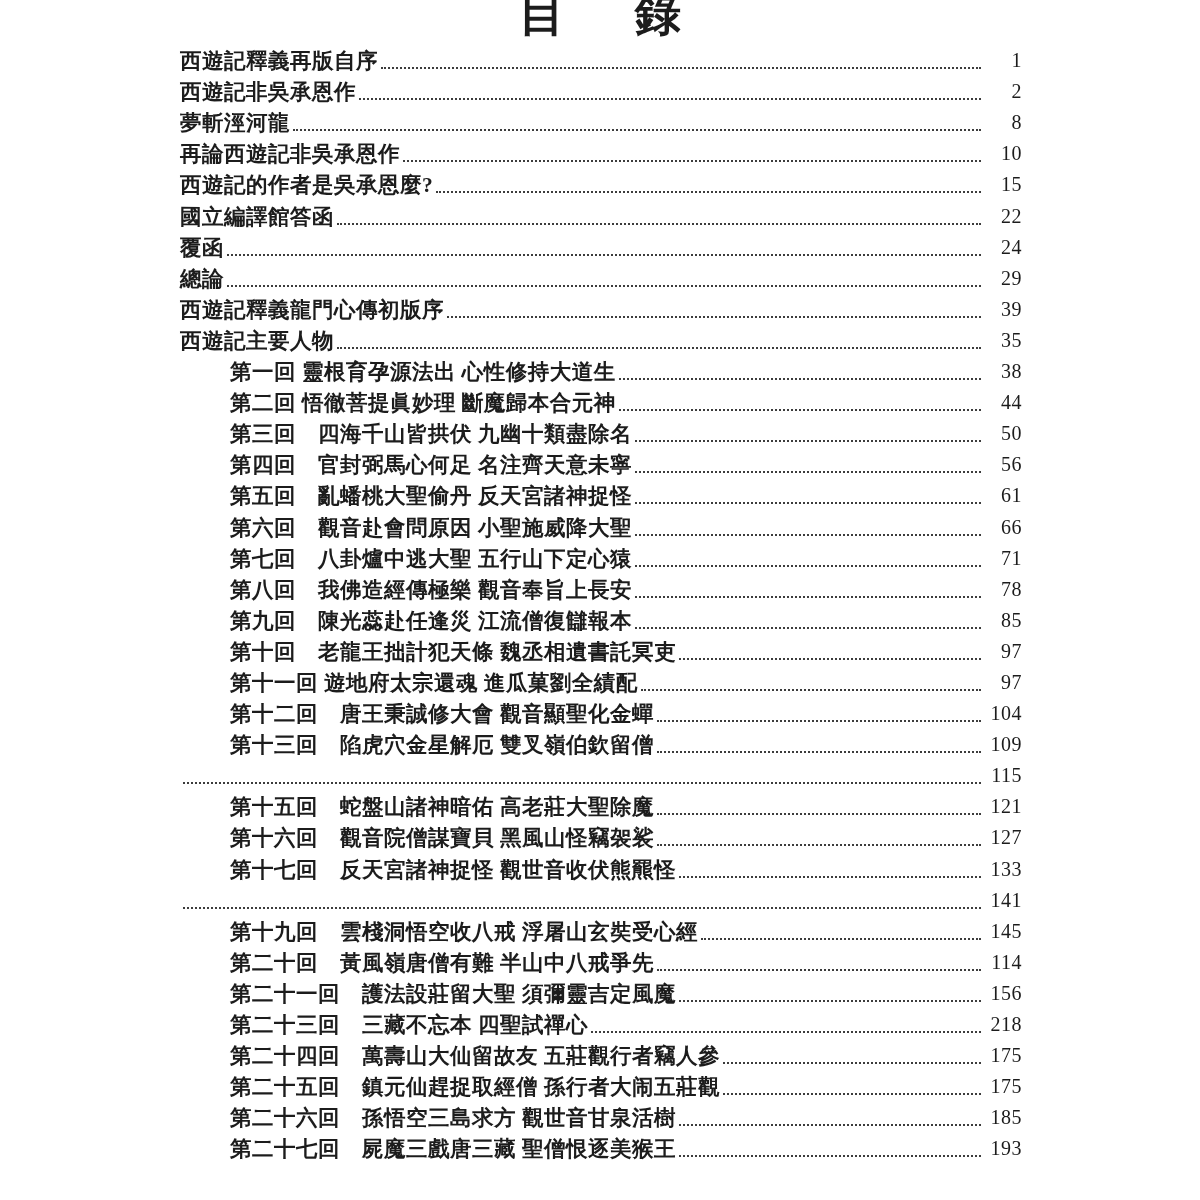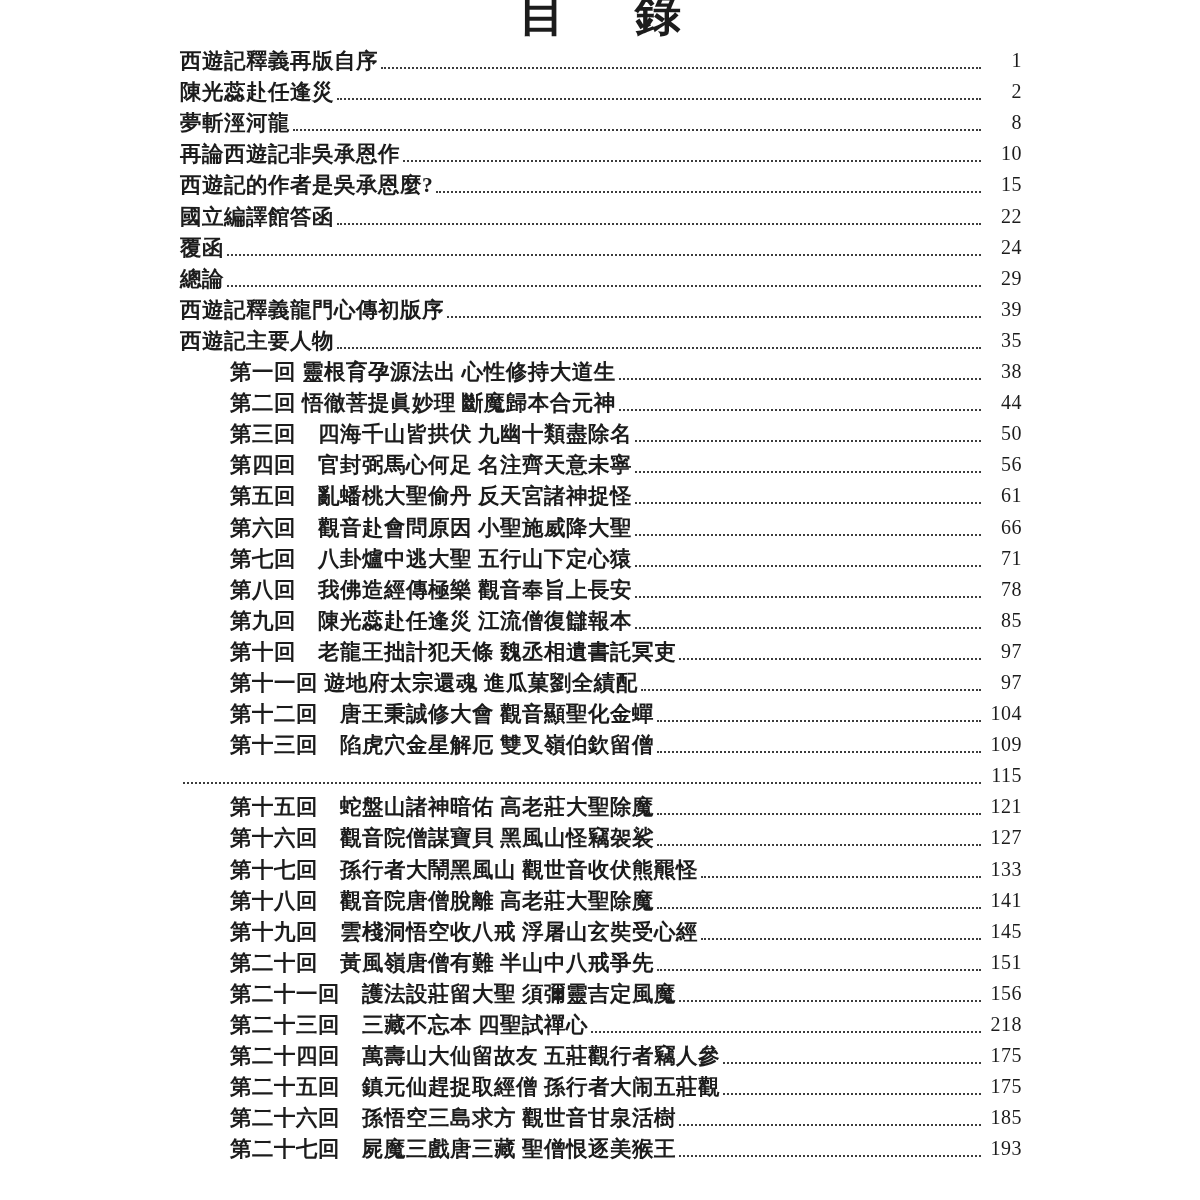--- a/index.html
+++ b/index.html
@@ -71,21 +71,21 @@
   <div class="page-title">目　錄</div>
 
   <div class="toc" id="toc-list">
   <div class="toc-row">
     <span class="label">西遊記釋義再版自序</span>
     <span class="dots"></span>
     <span class="num">1</span>
   </div>
 
   <div class="toc-row">
-    <span class="label">陳光蕊赴任逢災</span>
+    <span class="label">西遊記非吳承恩作</span>
     <span class="dots"></span>
     <span class="num">2</span>
   </div>
 
   <div class="toc-row">
     <span class="label">夢斬涇河龍</span>
     <span class="dots"></span>
     <span class="num">8</span>
   </div>
 
@@ -220,41 +220,40 @@
     <span class="num">121</span>
   </div>
 
   <div class="toc-row indent">
     <span class="label">第十六回　觀音院僧謀寶貝 黑風山怪竊袈裟</span>
     <span class="dots"></span>
     <span class="num">127</span>
   </div>
 
   <div class="toc-row indent">
-    <span class="label">第十七回　孫行者大鬧黑風山 觀世音收伏熊羆怪</span>
+    <span class="label">第十七回　反天宮諸神捉怪 觀世音收伏熊羆怪</span>
     <span class="dots"></span>
     <span class="num">133</span>
   </div>
 
   <div class="toc-row indent">
-    <span class="label">第十八回　觀音院唐僧脫離 高老莊大聖除魔</span>
     <span class="dots"></span>
     <span class="num">141</span>
   </div>
 
   <div class="toc-row indent">
     <span class="label">第十九回　雲棧洞悟空收八戒 浮屠山玄奘受心經</span>
     <span class="dots"></span>
     <span class="num">145</span>
   </div>
 
   <div class="toc-row indent">
     <span class="label">第二十回　黃風嶺唐僧有難 半山中八戒爭先</span>
     <span class="dots"></span>
-    <span class="num">151</span>
+    <span class="num">114</span>
   </div>
 
   <div class="toc-row indent">
     <span class="label">第二十一回　護法設莊留大聖 須彌靈吉定風魔</span>
     <span class="dots"></span>
     <span class="num">156</span>
   </div>
 
 
   <div class="toc-row indent">

